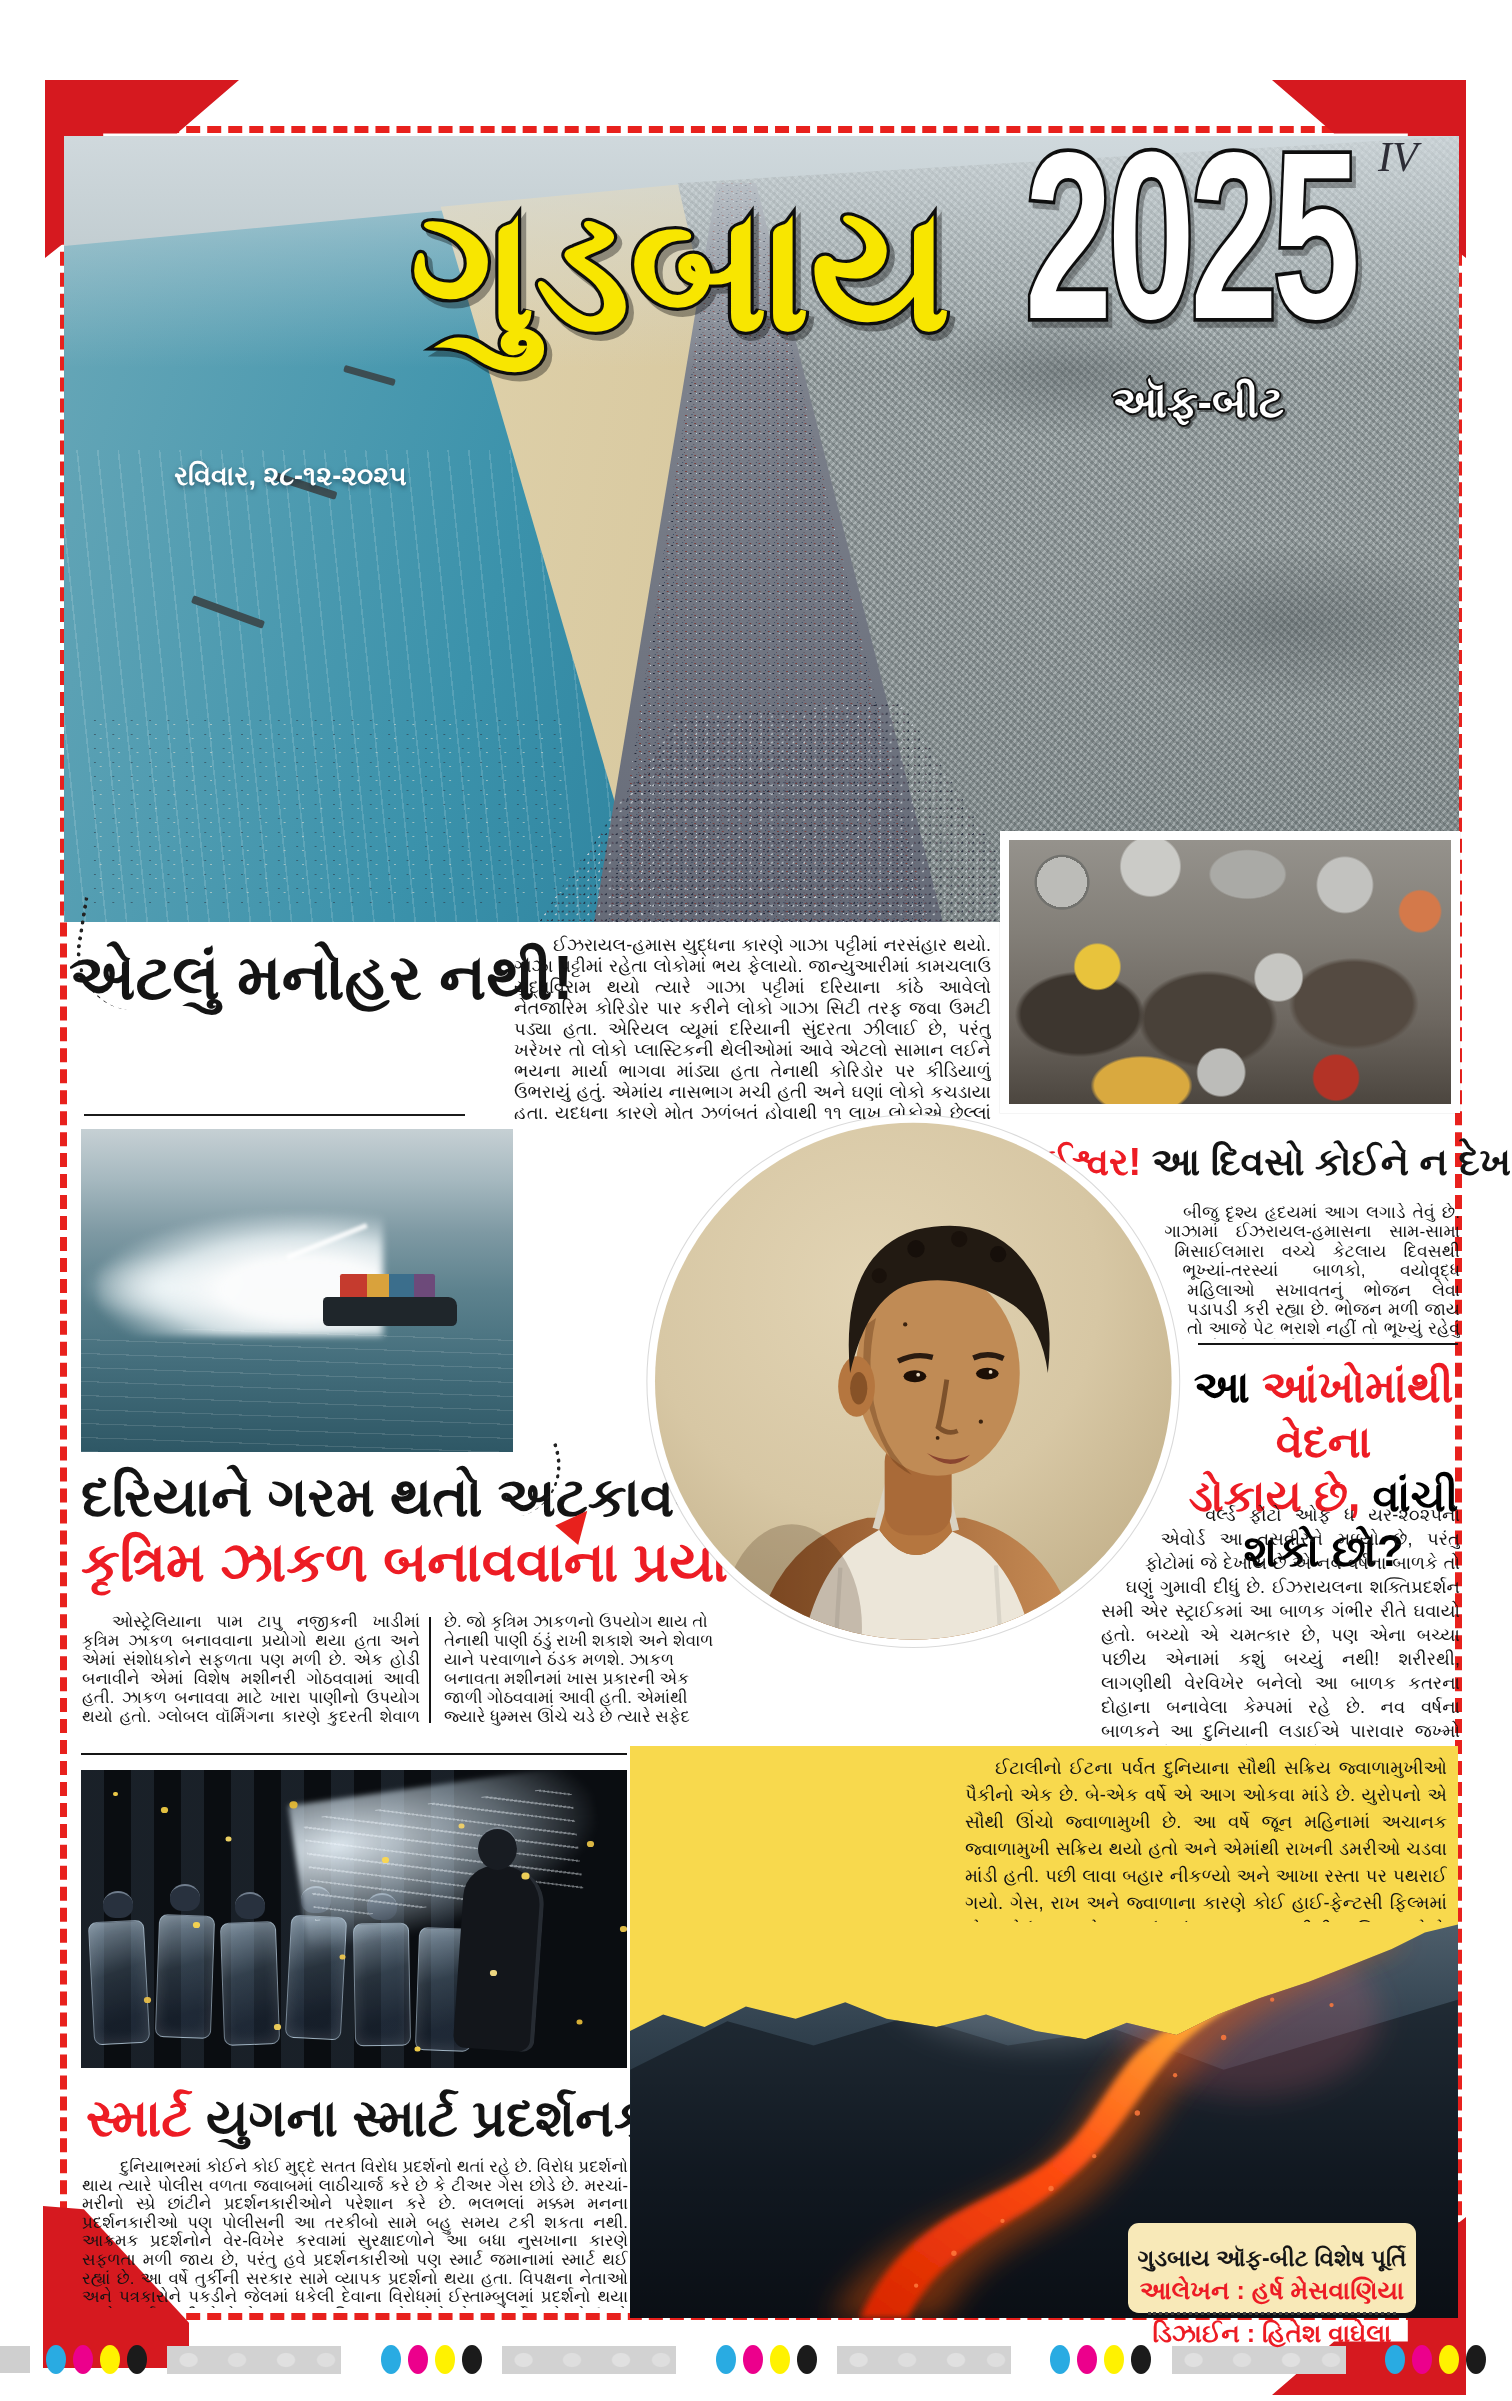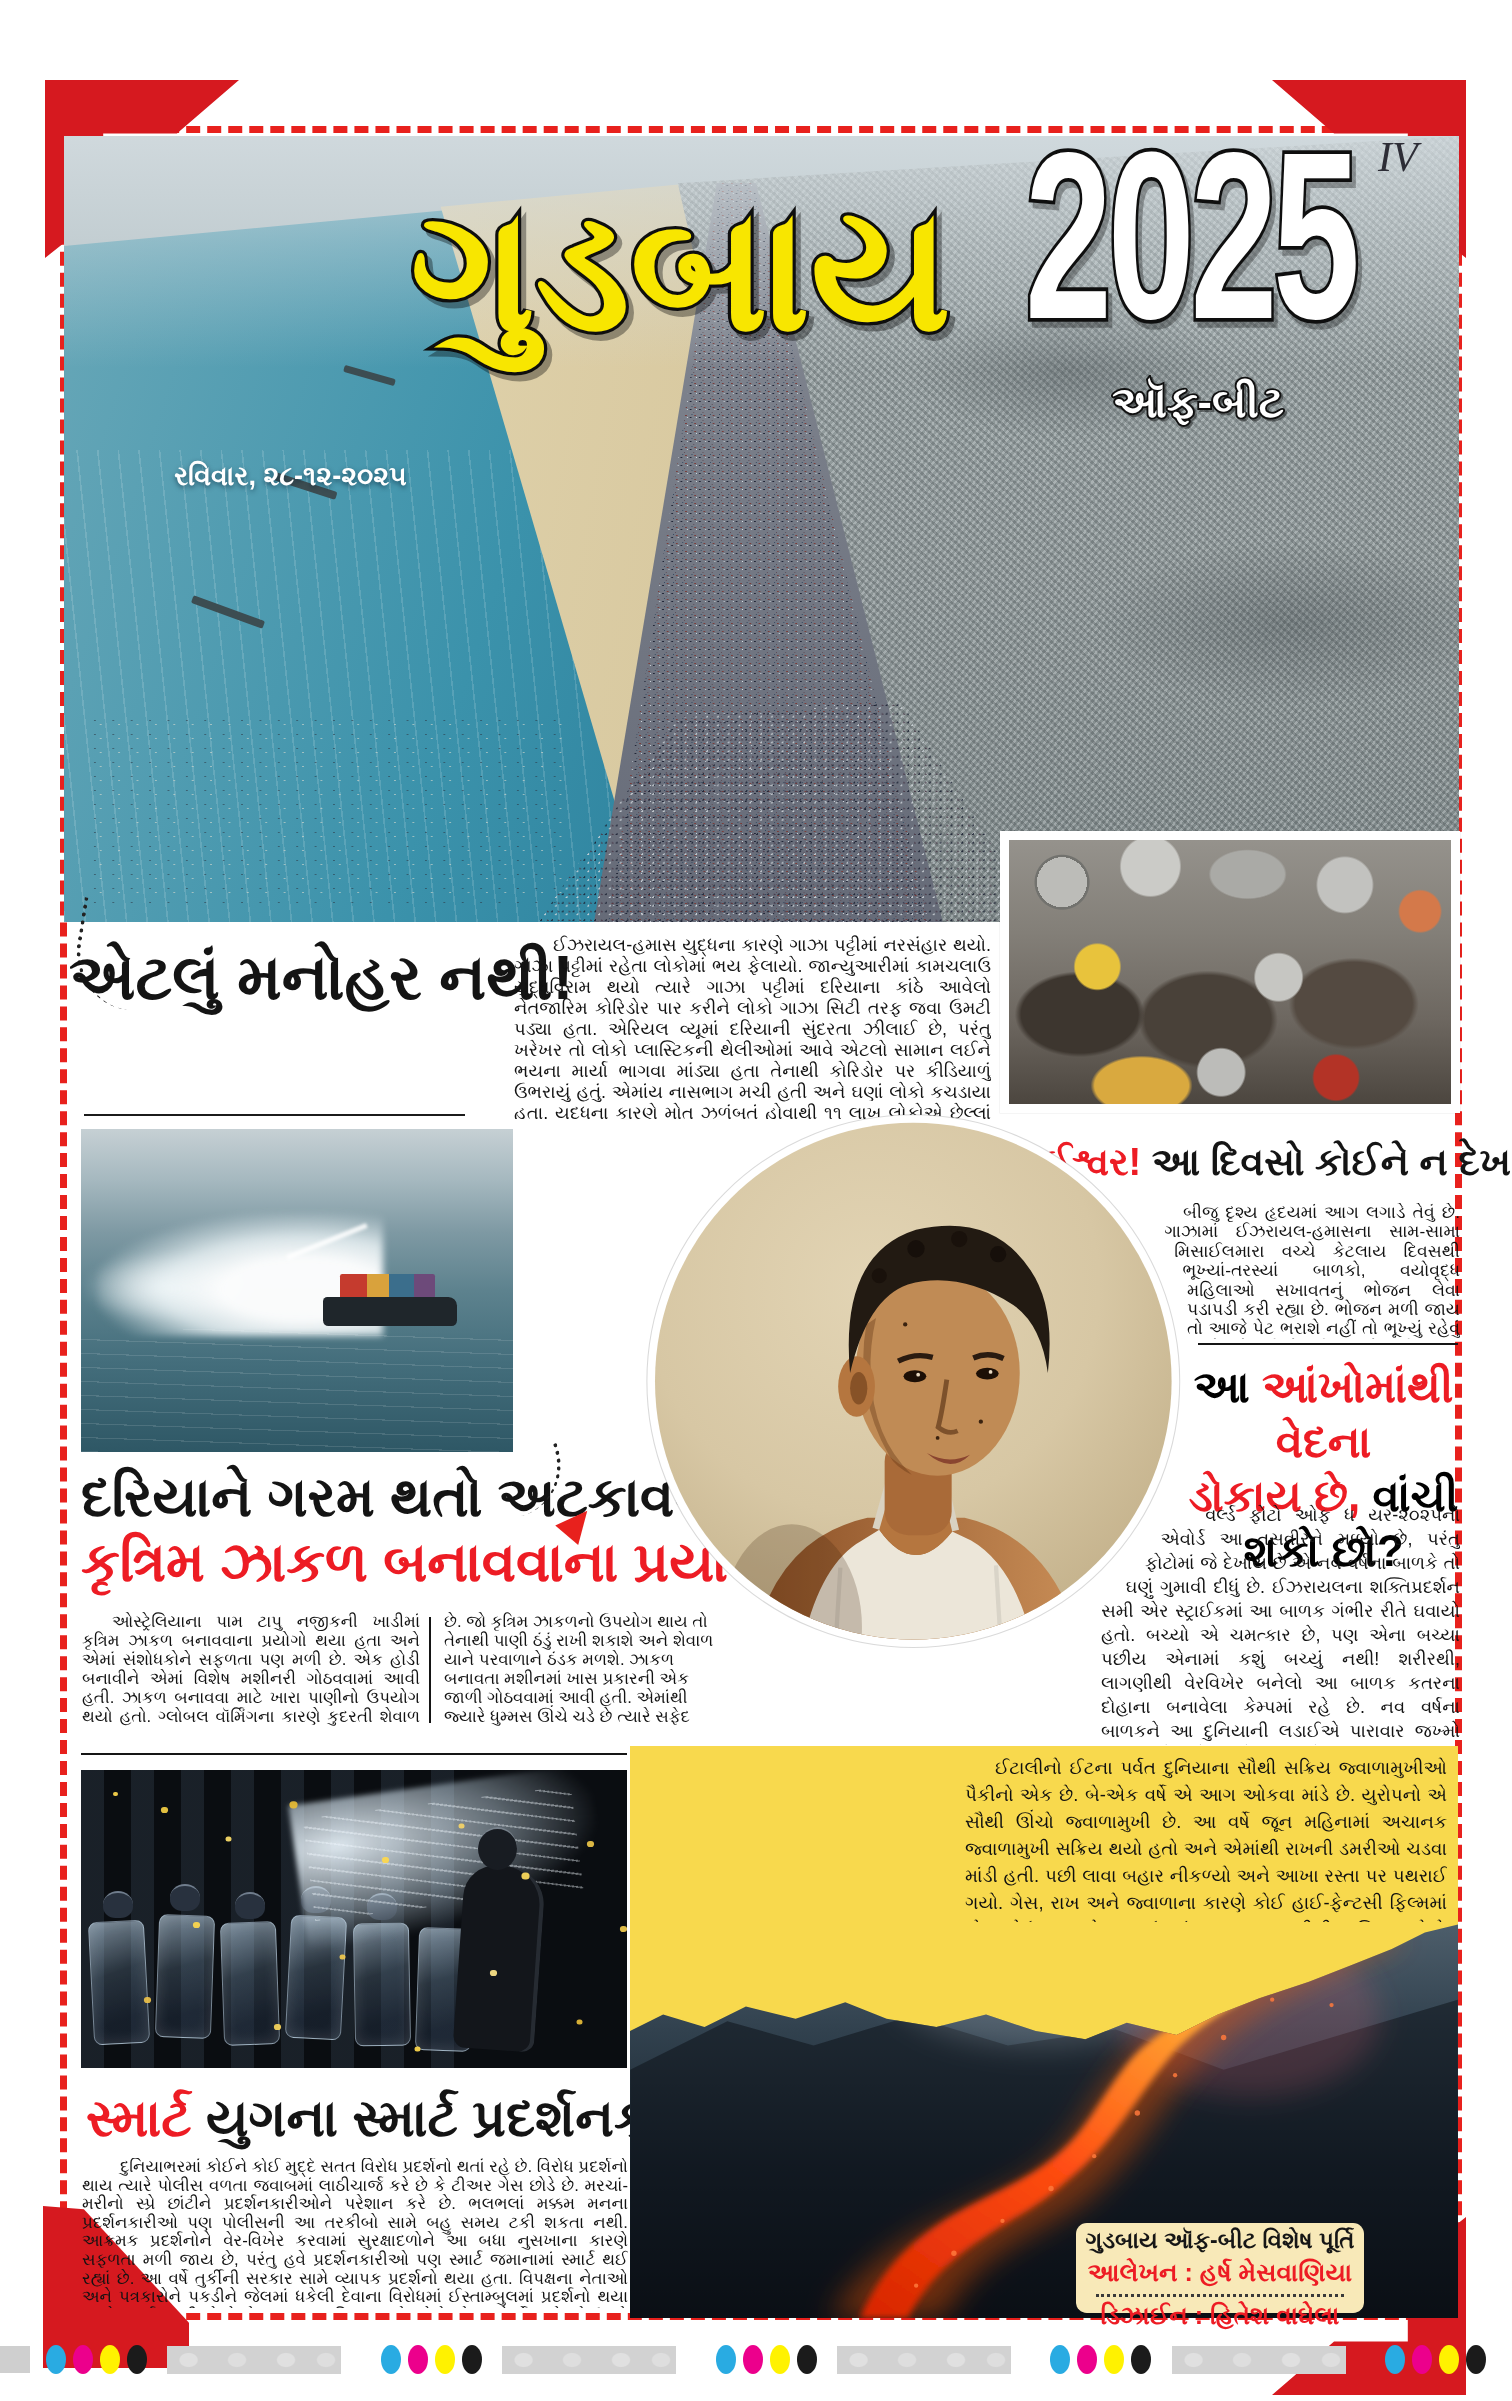--- a/index.html
+++ b/index.html
@@ -180,22 +180,22 @@
   .v-head{position:absolute;left:14px;top:20.5px;width:319px;text-align:center;color:var(--headline-red);
     font-weight:bold;font-size:52px;line-height:1.24;}
   .v-body{position:absolute;left:335px;top:7.6px;width:482px;height:168px;font-size:18.4px;line-height:27px;
     color:#101010;text-align:justify;text-indent:30px;}
   .v-photo{position:absolute;left:0;top:162px;width:828px;height:410px;
     clip-path:polygon(0 30%,4% 26%,9% 29%,14% 24%,20% 27%,26% 23%,31% 27%,37% 29%,43% 26%,49% 30%,55% 32%,
       60% 28%,66% 31%,71% 26%,76% 22%,82% 18%,87% 14%,92% 10%,96% 6%,100% 4%,100% 100%,0 100%);
     background:linear-gradient(180deg,#51626f 0%,#31414e 30%,#1a2530 62%,#0b1016 100%);}
 
   
-  .credits{left:1076px;top:2223px;width:288px;height:90px;background:var(--credits-bg);border-radius:10.8px;
-    text-align:center;padding-top:4px;z-index:6;}
+  .credits{left:1128px;top:2223px;width:288px;height:90px;background:var(--credits-bg);border-radius:10.8px;
+    text-align:center;padding-top:22px;z-index:6;}
   .credits .c1{font-size:23px;font-weight:bold;color:#161616;}
   .credits .c2,.credits .c3{font-size:25px;font-weight:bold;color:var(--headline-red);}
   .credits .c2{margin-top:4.3px;}
   .c-sep{width:86%;margin:5.4px auto 4.3px;border-top:3.2px dotted #3a3a3a;}
 
   
   .marks{left:0;top:2345px;width:1512px;height:31px;}
   .grey-edge{position:absolute;left:0;top:1.1px;width:30px;height:27px;background:#cfcfcf;}
   .dotgrp{position:absolute;top:0;display:flex;gap:7px;}
   .dot{width:20px;height:29px;border-radius:50%;}

